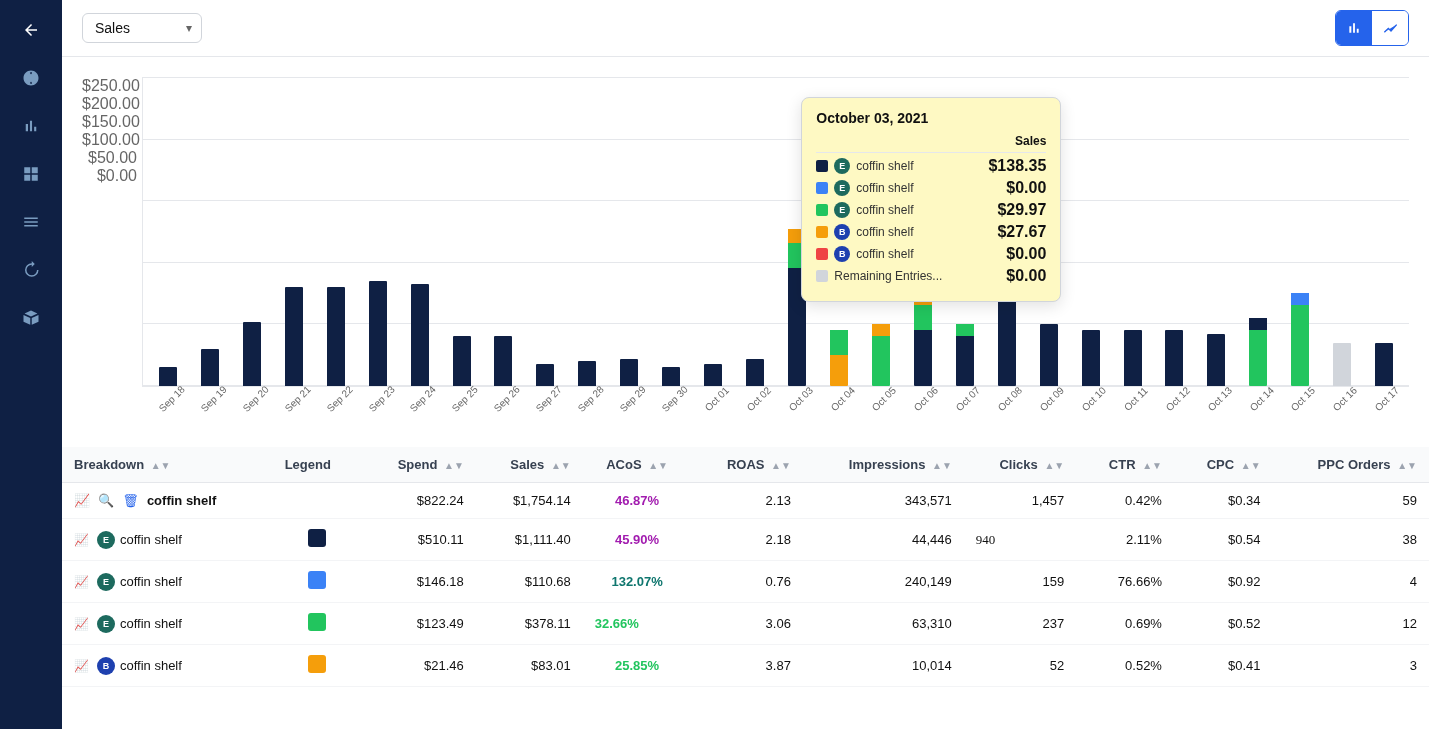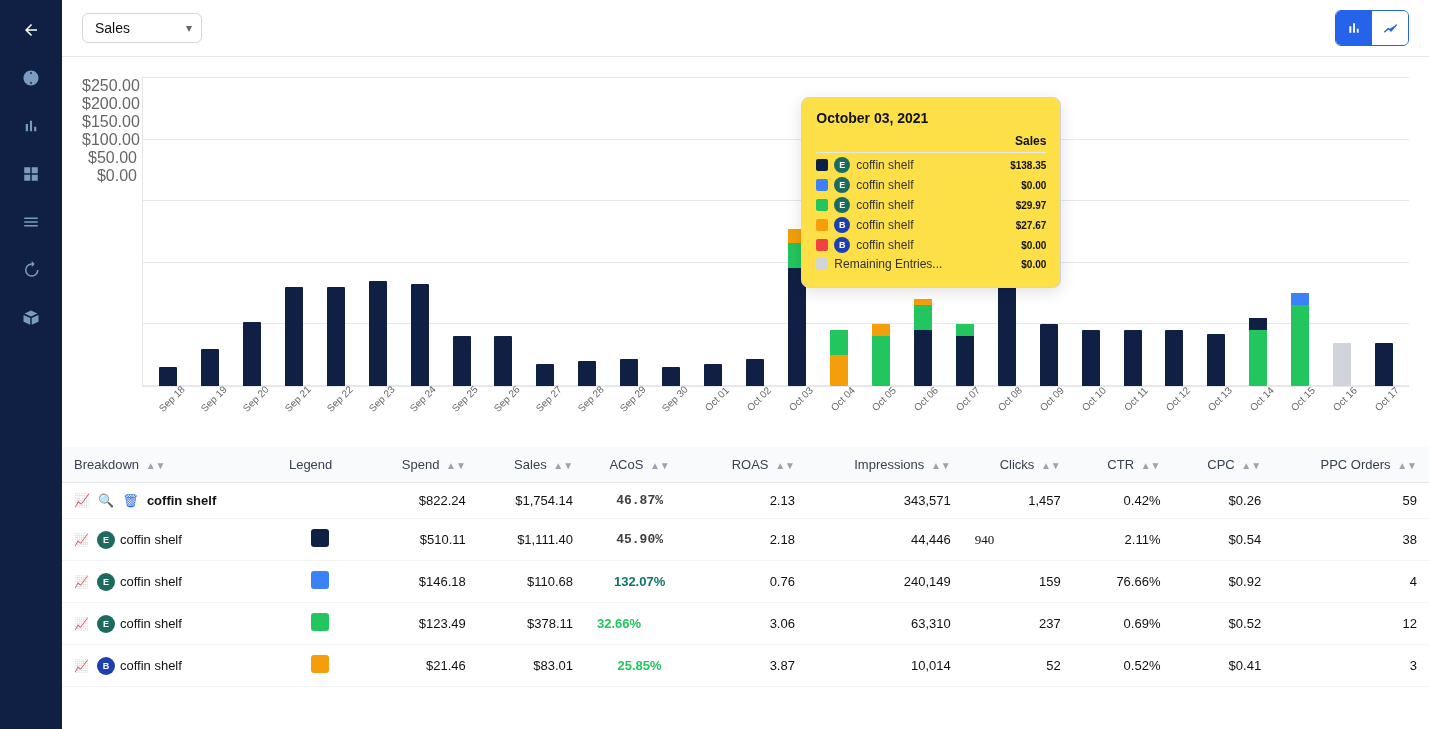--- a/index.html
+++ b/index.html
@@ -151,21 +151,21 @@
       transform-origin: top center;
       white-space: nowrap;
       margin-top: 8px;
     }
 
     
     .tooltip {
       position: absolute;
       top: 20px;
       left: 52%;
-      background: #fde047;
+      background: #fef9c3;
       border: 1px solid #d1d5db;
       border-radius: 8px;
       padding: 12px 14px;
       box-shadow: 0 4px 16px rgba(0,0,0,0.12);
       font-size: 13px;
       min-width: 260px;
       z-index: 10;
     }
     .tooltip-date {
       font-weight: 700;
@@ -189,21 +189,21 @@
     }
     .tooltip-swatch {
       width: 12px; height: 12px; border-radius: 2px; flex-shrink: 0;
     }
     .tooltip-badge {
       width: 16px; height: 16px; border-radius: 50%;
       display: flex; align-items: center; justify-content: center;
       font-size: 9px; font-weight: 700; color: #fff; flex-shrink: 0;
     }
     .tooltip-name { flex: 1; color: #333; font-size: 12px; }
-    .tooltip-value { font-weight: 600; color: #111; font-size: 10px; }
+    .tooltip-value { font-weight: 600; color: #111; font-size: 16px; }
     .tooltip-divider { height: 1px; background: #e5e7eb; margin: 4px 0; }
 
     
     .info-bar {
       padding: 12px 20px;
       font-size: 13px;
       color: #555;
       border-top: 1px solid #e5e7eb;
       border-bottom: 1px solid #e5e7eb;
       background: #fff;
@@ -217,21 +217,21 @@
       border-collapse: collapse;
       font-size: 13px;
     }
     thead tr {
       background: #f9fafb;
       border-bottom: 1px solid #e5e7eb;
     }
     th {
       padding: 10px 12px;
       text-align: left;
-      font-weight: 400;
+      font-weight: 700;
       color: #374151;
       font-size: 13px;
       white-space: nowrap;
       margin-left: 12px;
     }
     th .sort-icon { color: #9ca3af; font-size: 10px; margin-left: 3px; }
     td {
       padding: 10px 12px;
       border-bottom: 1px solid #f3f4f6;
       color: #111;
@@ -241,21 +241,21 @@
     .legend-swatch {
       width: 18px; height: 18px; border-radius: 3px; display: inline-block;
     }
     .badge-circle {
       width: 20px; height: 20px; border-radius: 50%;
       display: inline-flex; align-items: center; justify-content: center;
       font-size: 10px; font-weight: 700; color: #fff;
     }
     .row-icon { color: #2563eb; font-size: 13px; margin-right: 3px; cursor: pointer; }
     .breakdown-cell { display: flex; align-items: center; gap: 5px; }
-    .acos-orange { color: #404040; font-weight: 600; font-family: Liberation Mono, monospace; }
+    .acos-orange { color: #a21caf; font-weight: 600; }
     .acos-red { color: #0f766e; font-weight: 700; }
     .acos-green { color: #22c55e; font-weight: 600; }
 
     .text-right { text-align: right; }
     .text-center { text-align: center; }
   </style>
 </head>
 <body>
 
 <div class="sidebar">
@@ -586,21 +586,21 @@
     </div>
             </td>
             <td style="text-align: center;"></td>
             <td style="text-align: right;">$822.24</td>
             <td style="text-align: right;">$1,754.14</td>
             <td class="acos-orange" style="text-align: center;">46.87%</td>
             <td style="text-align: right;">2.13</td>
             <td style="text-align: right;">343,571</td>
             <td style="text-align: right;">1,457</td>
             <td style="text-align: right;">0.42%</td>
-            <td style="text-align: right;">$0.26</td>
+            <td style="text-align: right;">$0.34</td>
             <td style="text-align: right;">59</td>
           </tr>
           <tr>
             <td>
               <div class="breakdown-cell">
       <span class="row-icon" style="color:#2563eb;font-size:12px">📈</span>
       <span class="badge-circle" style="background:#1d6a5e;width:18px;height:18px;font-size:9px">E</span>
       <span>coffin shelf</span>
     </div>
             </td>

